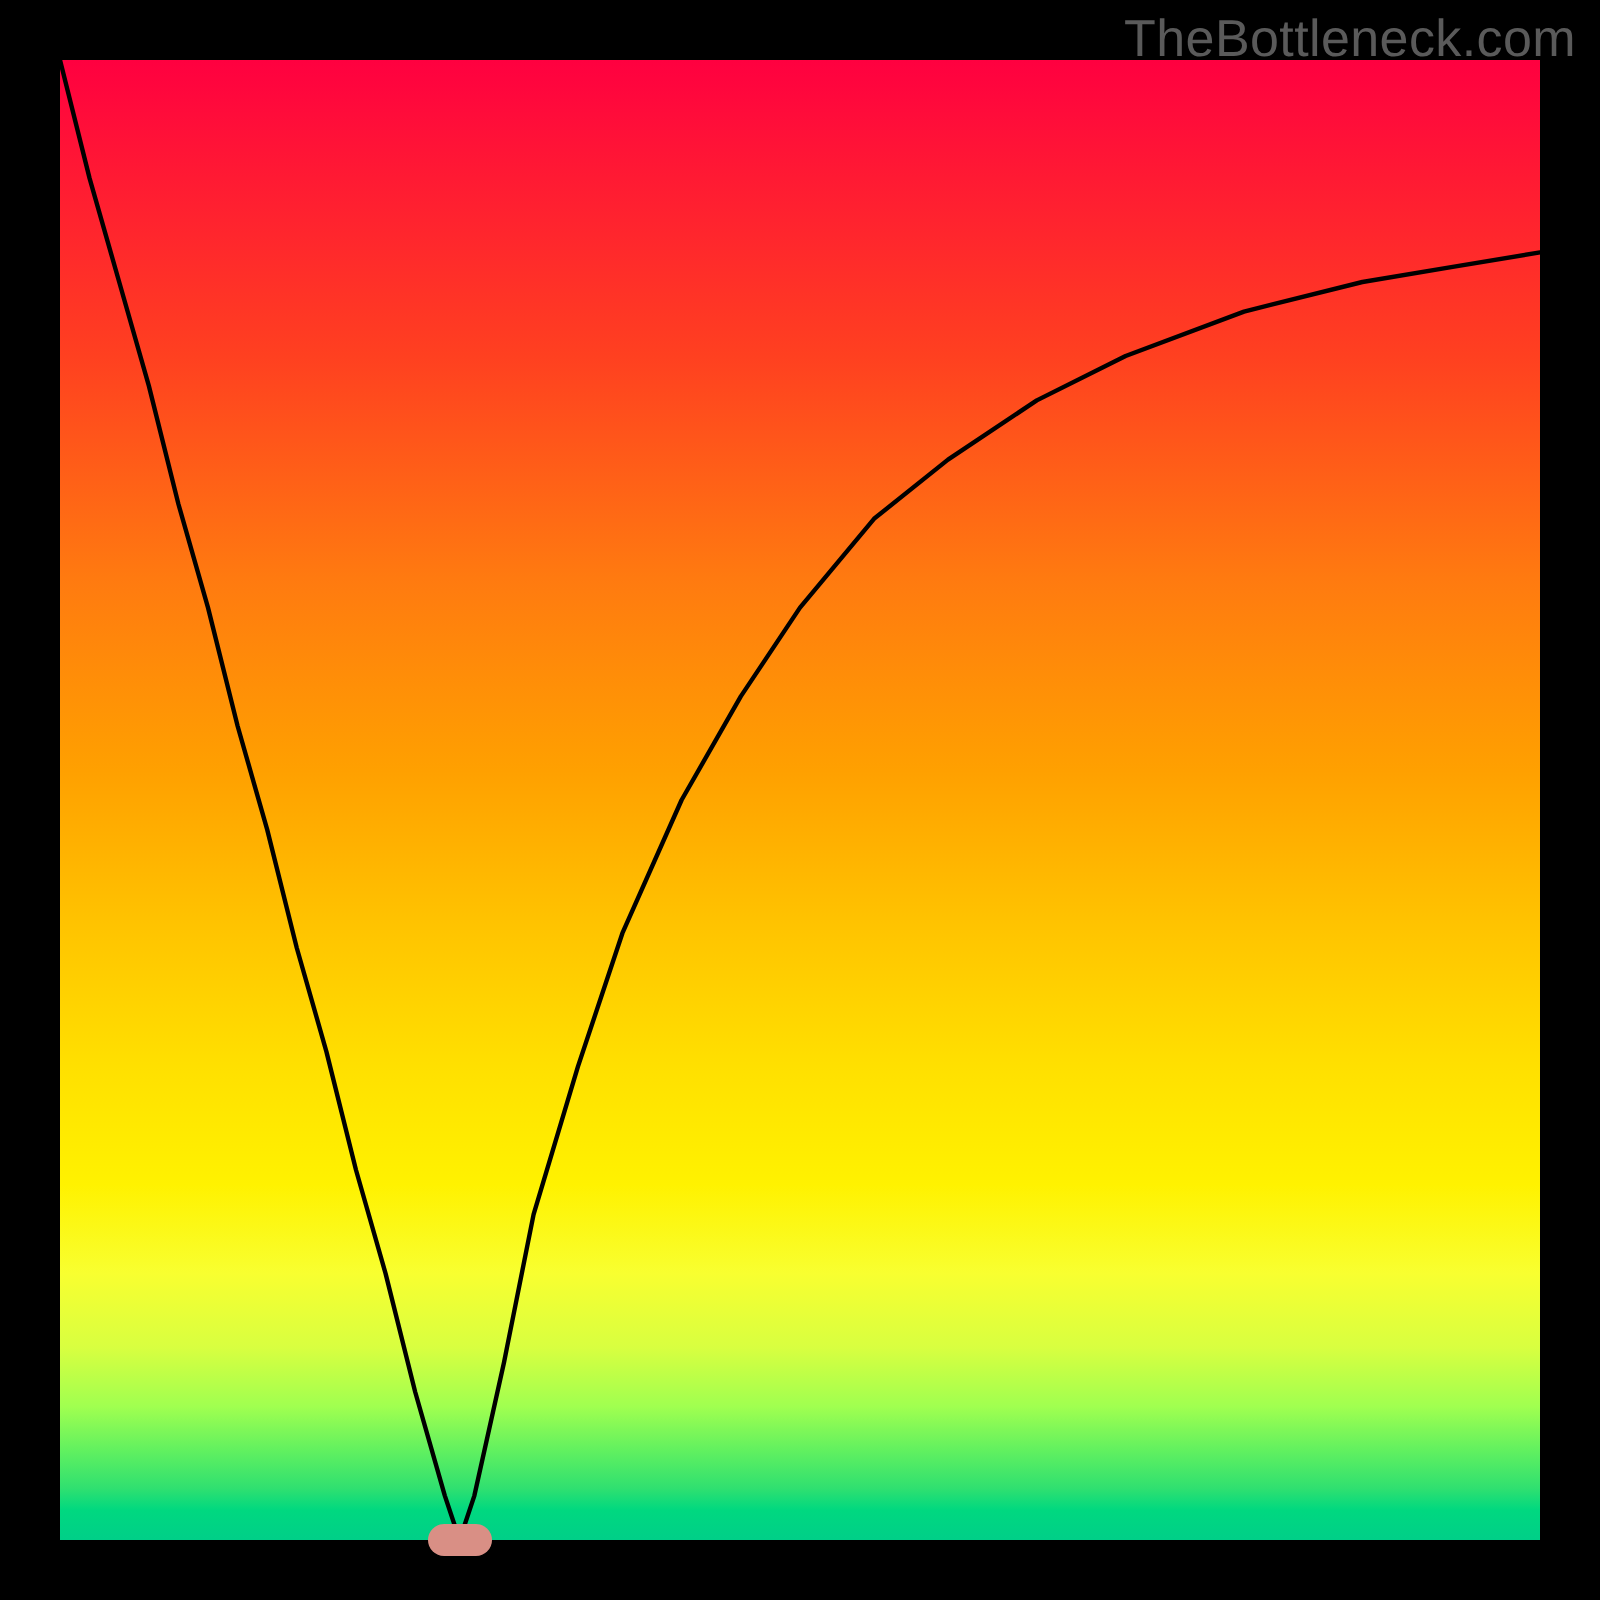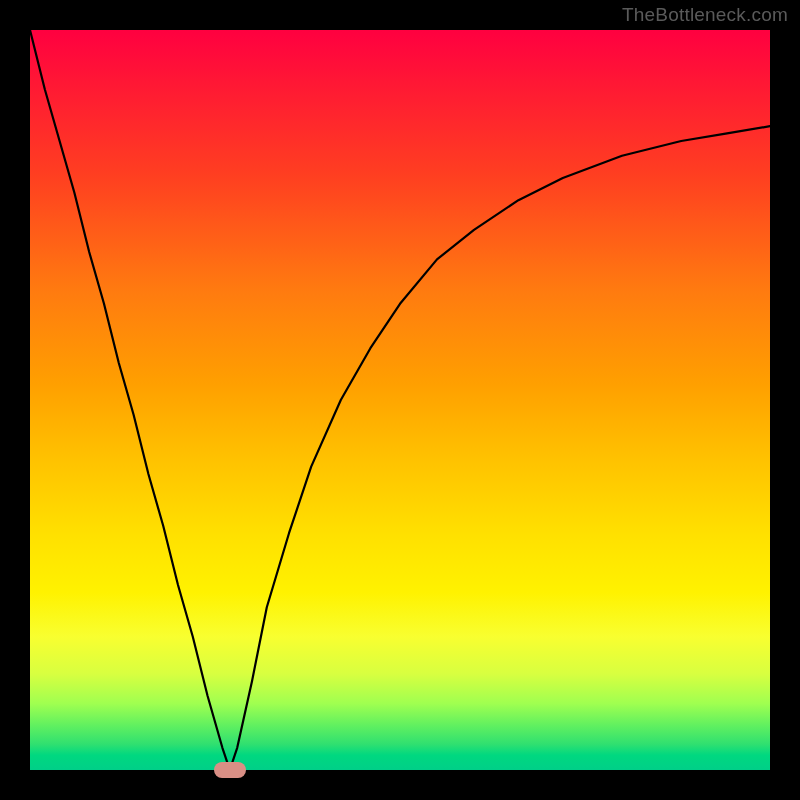--- a/index.html
+++ b/index.html
@@ -57,21 +57,21 @@
     width: 32px;
     height: 16px;
     border-radius: 8px;
     background: #d98f85;
   }
   .watermark {
     position: absolute;
     top: 4px;
     right: 12px;
     color: #5a5a5a;
-    font-size: 19px;
+    font-size: 26px;
     font-weight: 500;
     letter-spacing: 0.2px;
     margin-left: 38px;
   }
 </style>
 </head>
 <body>
 
 <div class="frame">
 

